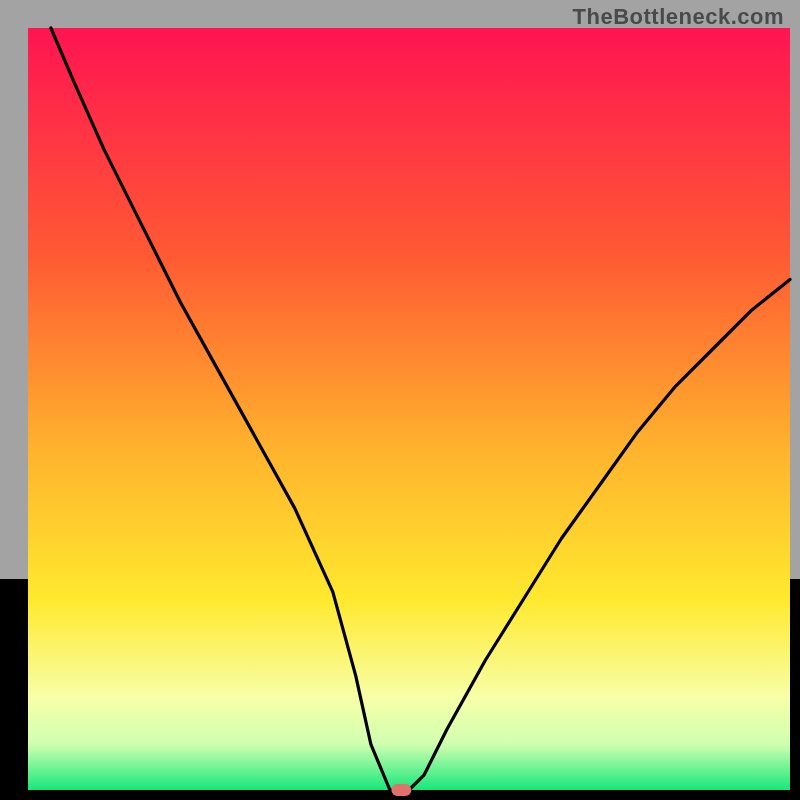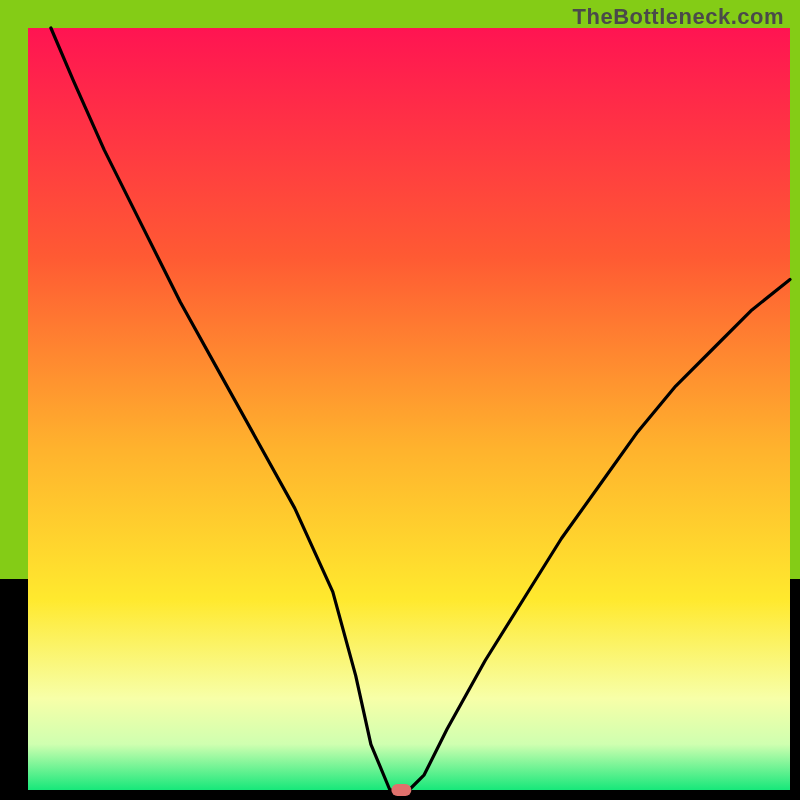--- a/index.html
+++ b/index.html
@@ -8,21 +8,21 @@
     width: 800px;
     height: 800px;
     background: #000;
     font-family: Arial, Helvetica, sans-serif;
     overflow: hidden;
   }
   .frame {
     position: relative;
     width: 800px;
     height: 579px;
-    background: #84cc16;
+    background: #a3a3a3;
   }
   .watermark {
     position: absolute;
     top: 4px;
     right: 16px;
     color: #4a4a4a;
     font-size: 22px;
     font-weight: 600;
     letter-spacing: 0.5px;
     z-index: 5;

